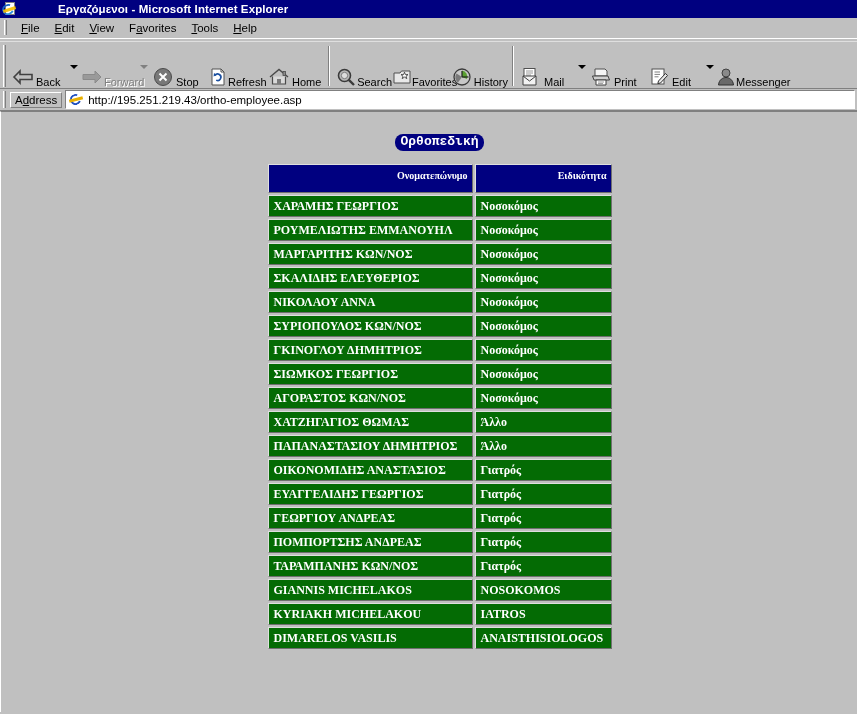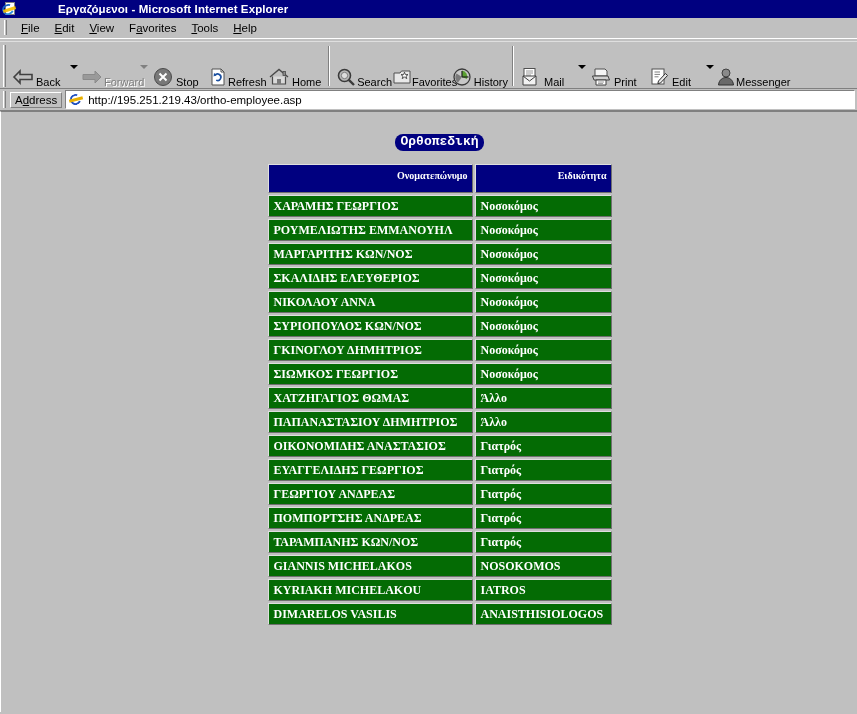--- a/index.html
+++ b/index.html
@@ -544,20 +544,24 @@
             </tr>
             <tr>
               <td class="cell c-name">ΓΚΙΝΟΓΛΟΥ ΔΗΜΗΤΡΙΟΣ</td>
               <td class="cell c-spec">Νοσοκόμος</td>
             </tr>
             <tr>
               <td class="cell c-name">ΣΙΩΜΚΟΣ ΓΕΩΡΓΙΟΣ</td>
               <td class="cell c-spec">Νοσοκόμος</td>
             </tr>
             <tr>
+              <td class="cell c-name">ΑΓΟΡΑΣΤΟΣ ΚΩΝ/ΝΟΣ</td>
+              <td class="cell c-spec">Νοσοκόμος</td>
+            </tr>
+            <tr>
               <td class="cell c-name">ΧΑΤΖΗΓΑΓΙΟΣ ΘΩΜΑΣ</td>
               <td class="cell c-spec">Άλλο</td>
             </tr>
             <tr>
               <td class="cell c-name">ΠΑΠΑΝΑΣΤΑΣΙΟΥ ΔΗΜΗΤΡΙΟΣ</td>
               <td class="cell c-spec">Άλλο</td>
             </tr>
             <tr>
               <td class="cell c-name">ΟΙΚΟΝΟΜΙΔΗΣ ΑΝΑΣΤΑΣΙΟΣ</td>
               <td class="cell c-spec">Γιατρός</td>

